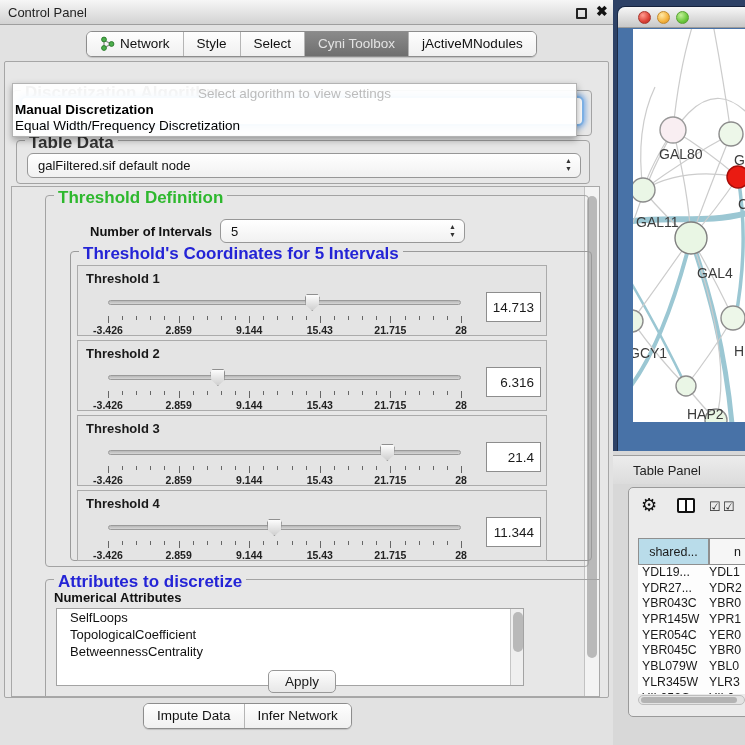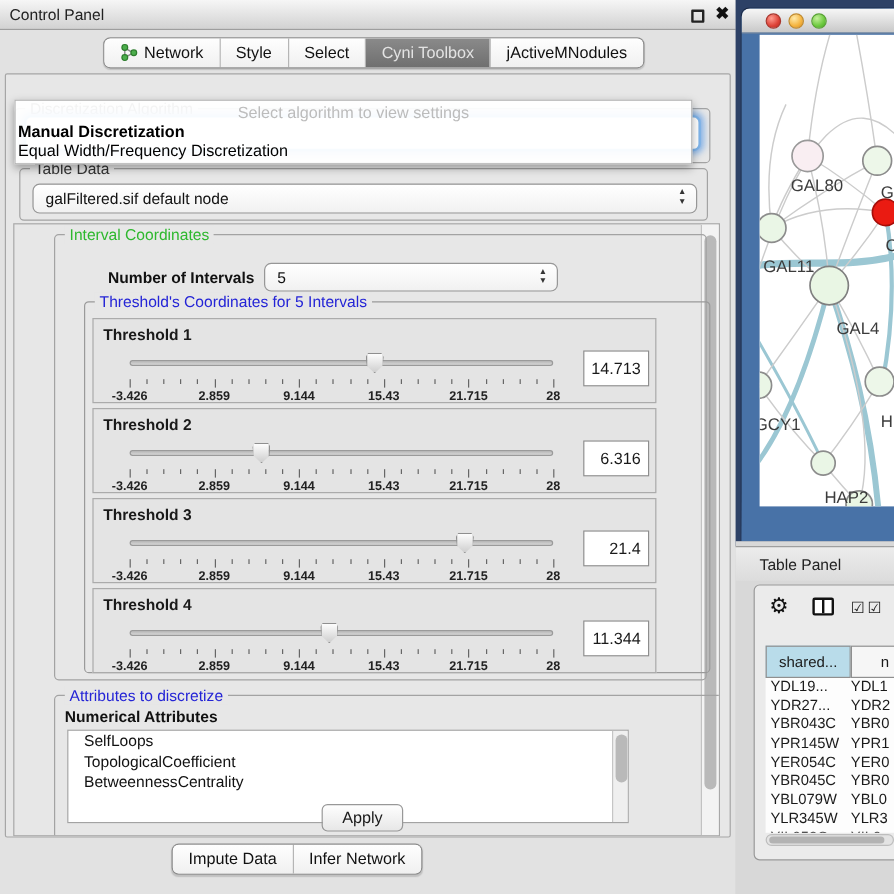--- a/index.html
+++ b/index.html
@@ -23,21 +23,21 @@
   .seg .segb:first-child { border-left:none; }
   .seg .segb.sel { background:linear-gradient(#8a8a8a,#6f6f6f); color:#e3e3e3; }
   .top-tabs { left:86px; top:31px; }
   .bottom-tabs { left:143px; top:703px; }
 
   .main-panel { left:4px; top:61px; width:605px; height:637px; background:#e7e7e7;
     border:1px solid #a6a6a6; border-radius:2px; }
 
   
   .group { position:absolute; border:1px solid #a3a3a3; border-radius:4px; }
-  .gtitle { position:absolute; top:-8px; left:8px; background:#e7e7e7; padding:0 4px; font-size:13px; white-space:nowrap; }
+  .gtitle { position:absolute; top:-8px; left:8px; background:#e7e7e7; padding:0 4px; font-size:17px; white-space:nowrap;font-weight:bold; }
   .gt-green { color:#2eb82e; }
   .gt-blue { color:#2424d6; }
   .gt-dark { color:#333; }
 
   .combo { position:absolute; background:linear-gradient(#ffffff,#f1f1f1); border:1px solid #979797;
     border-radius:6px; font-size:13px; color:#111; }
   .combo .cval { position:absolute; left:10px; top:4px; }
   .stepper { position:absolute; right:7px; top:3px; width:9px; font-size:7px; line-height:8px; color:#333; text-align:center; }
 
   
@@ -157,21 +157,21 @@
       <span class="stepper">▲<br>▼</span>
     </div>
   </div>
 
   <div class="abs scrollpane">
     <div class="vscroll">
       <div class="vthumb" style="top:9px; height:462px;"></div>
     </div>
 
     <div class="group" style="left:33px; top:8px; width:544px; height:372px;">
-      <span class="gtitle gt-green">Interval Coordinates</span>
+      <span class="gtitle gt-green">Threshold Definition</span>
 
       <span class="bold13" style="position:absolute; left:44px; top:28px;">Number of Intervals</span>
       <div class="combo" style="left:174px; top:23px; width:245px; height:24px;">
         <span class="cval">5</span>
         <span class="stepper">▲<br>▼</span>
       </div>
 
       <div class="group" style="left:24px; top:55px; width:522px; height:310px; border-color:#9a9a9a;">
         <span class="gtitle gt-blue" style="background:#e7e7e7;">Threshold's Coordinates for 5 Intervals</span>
 

